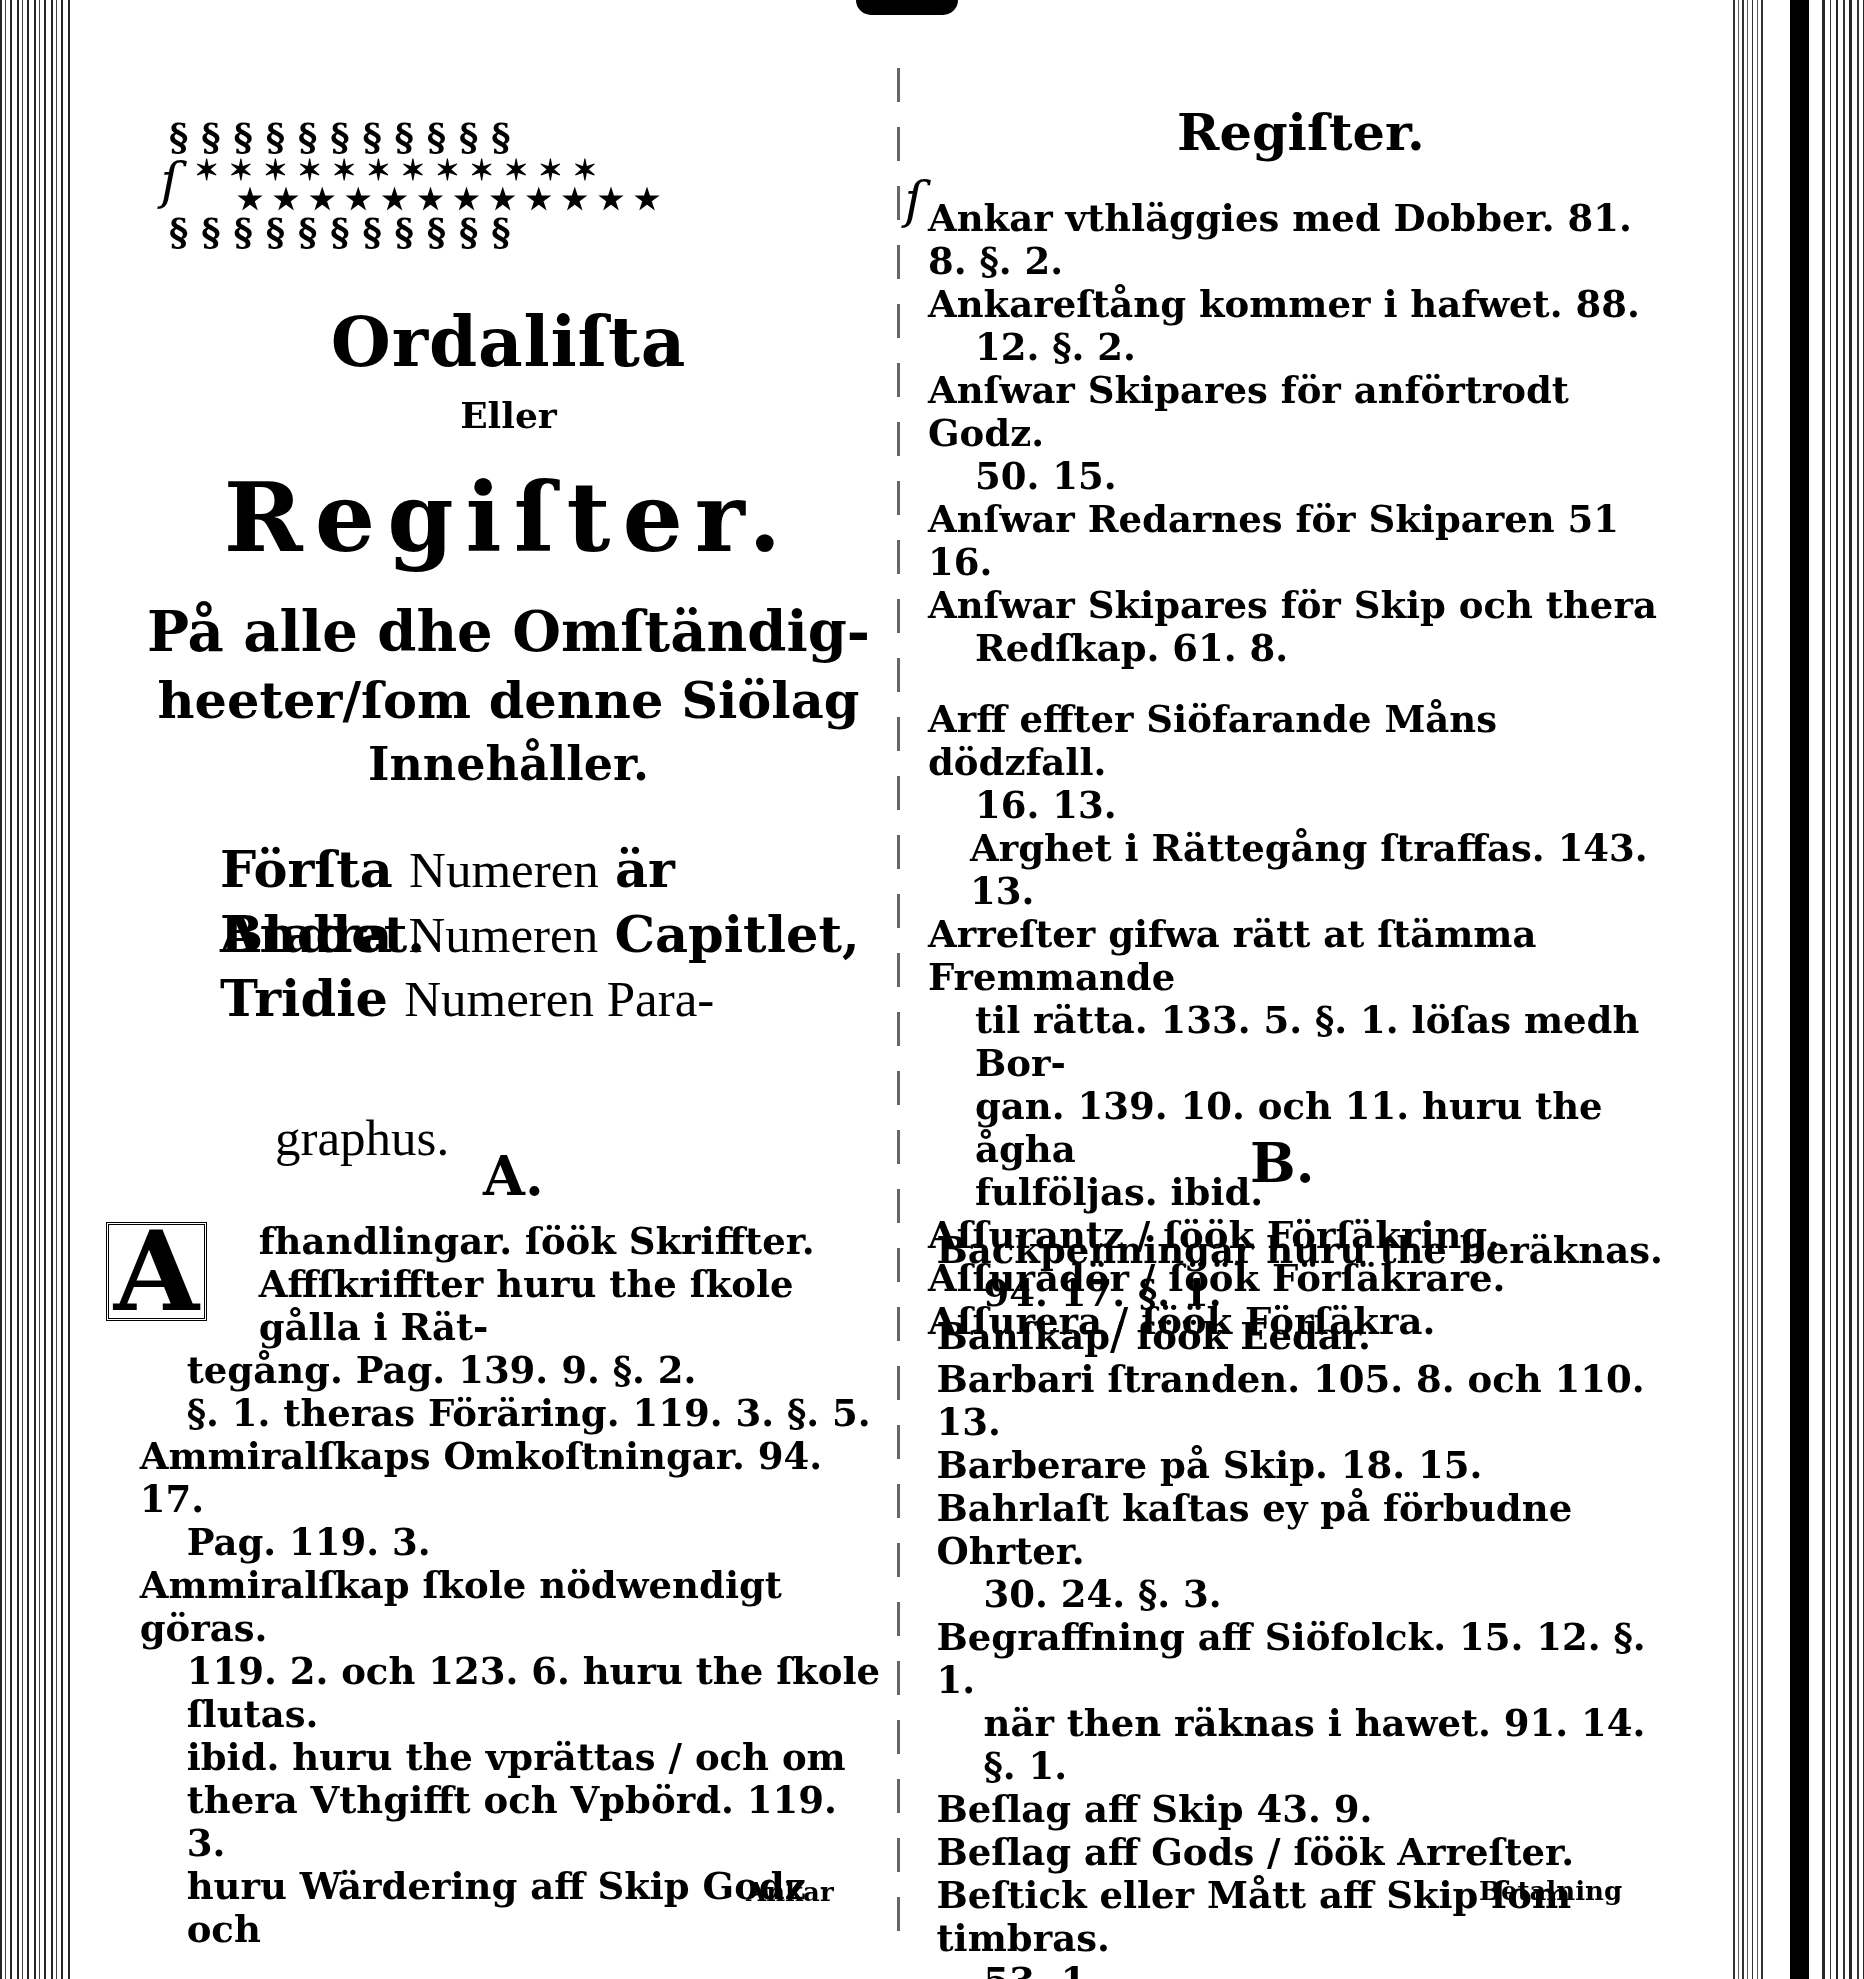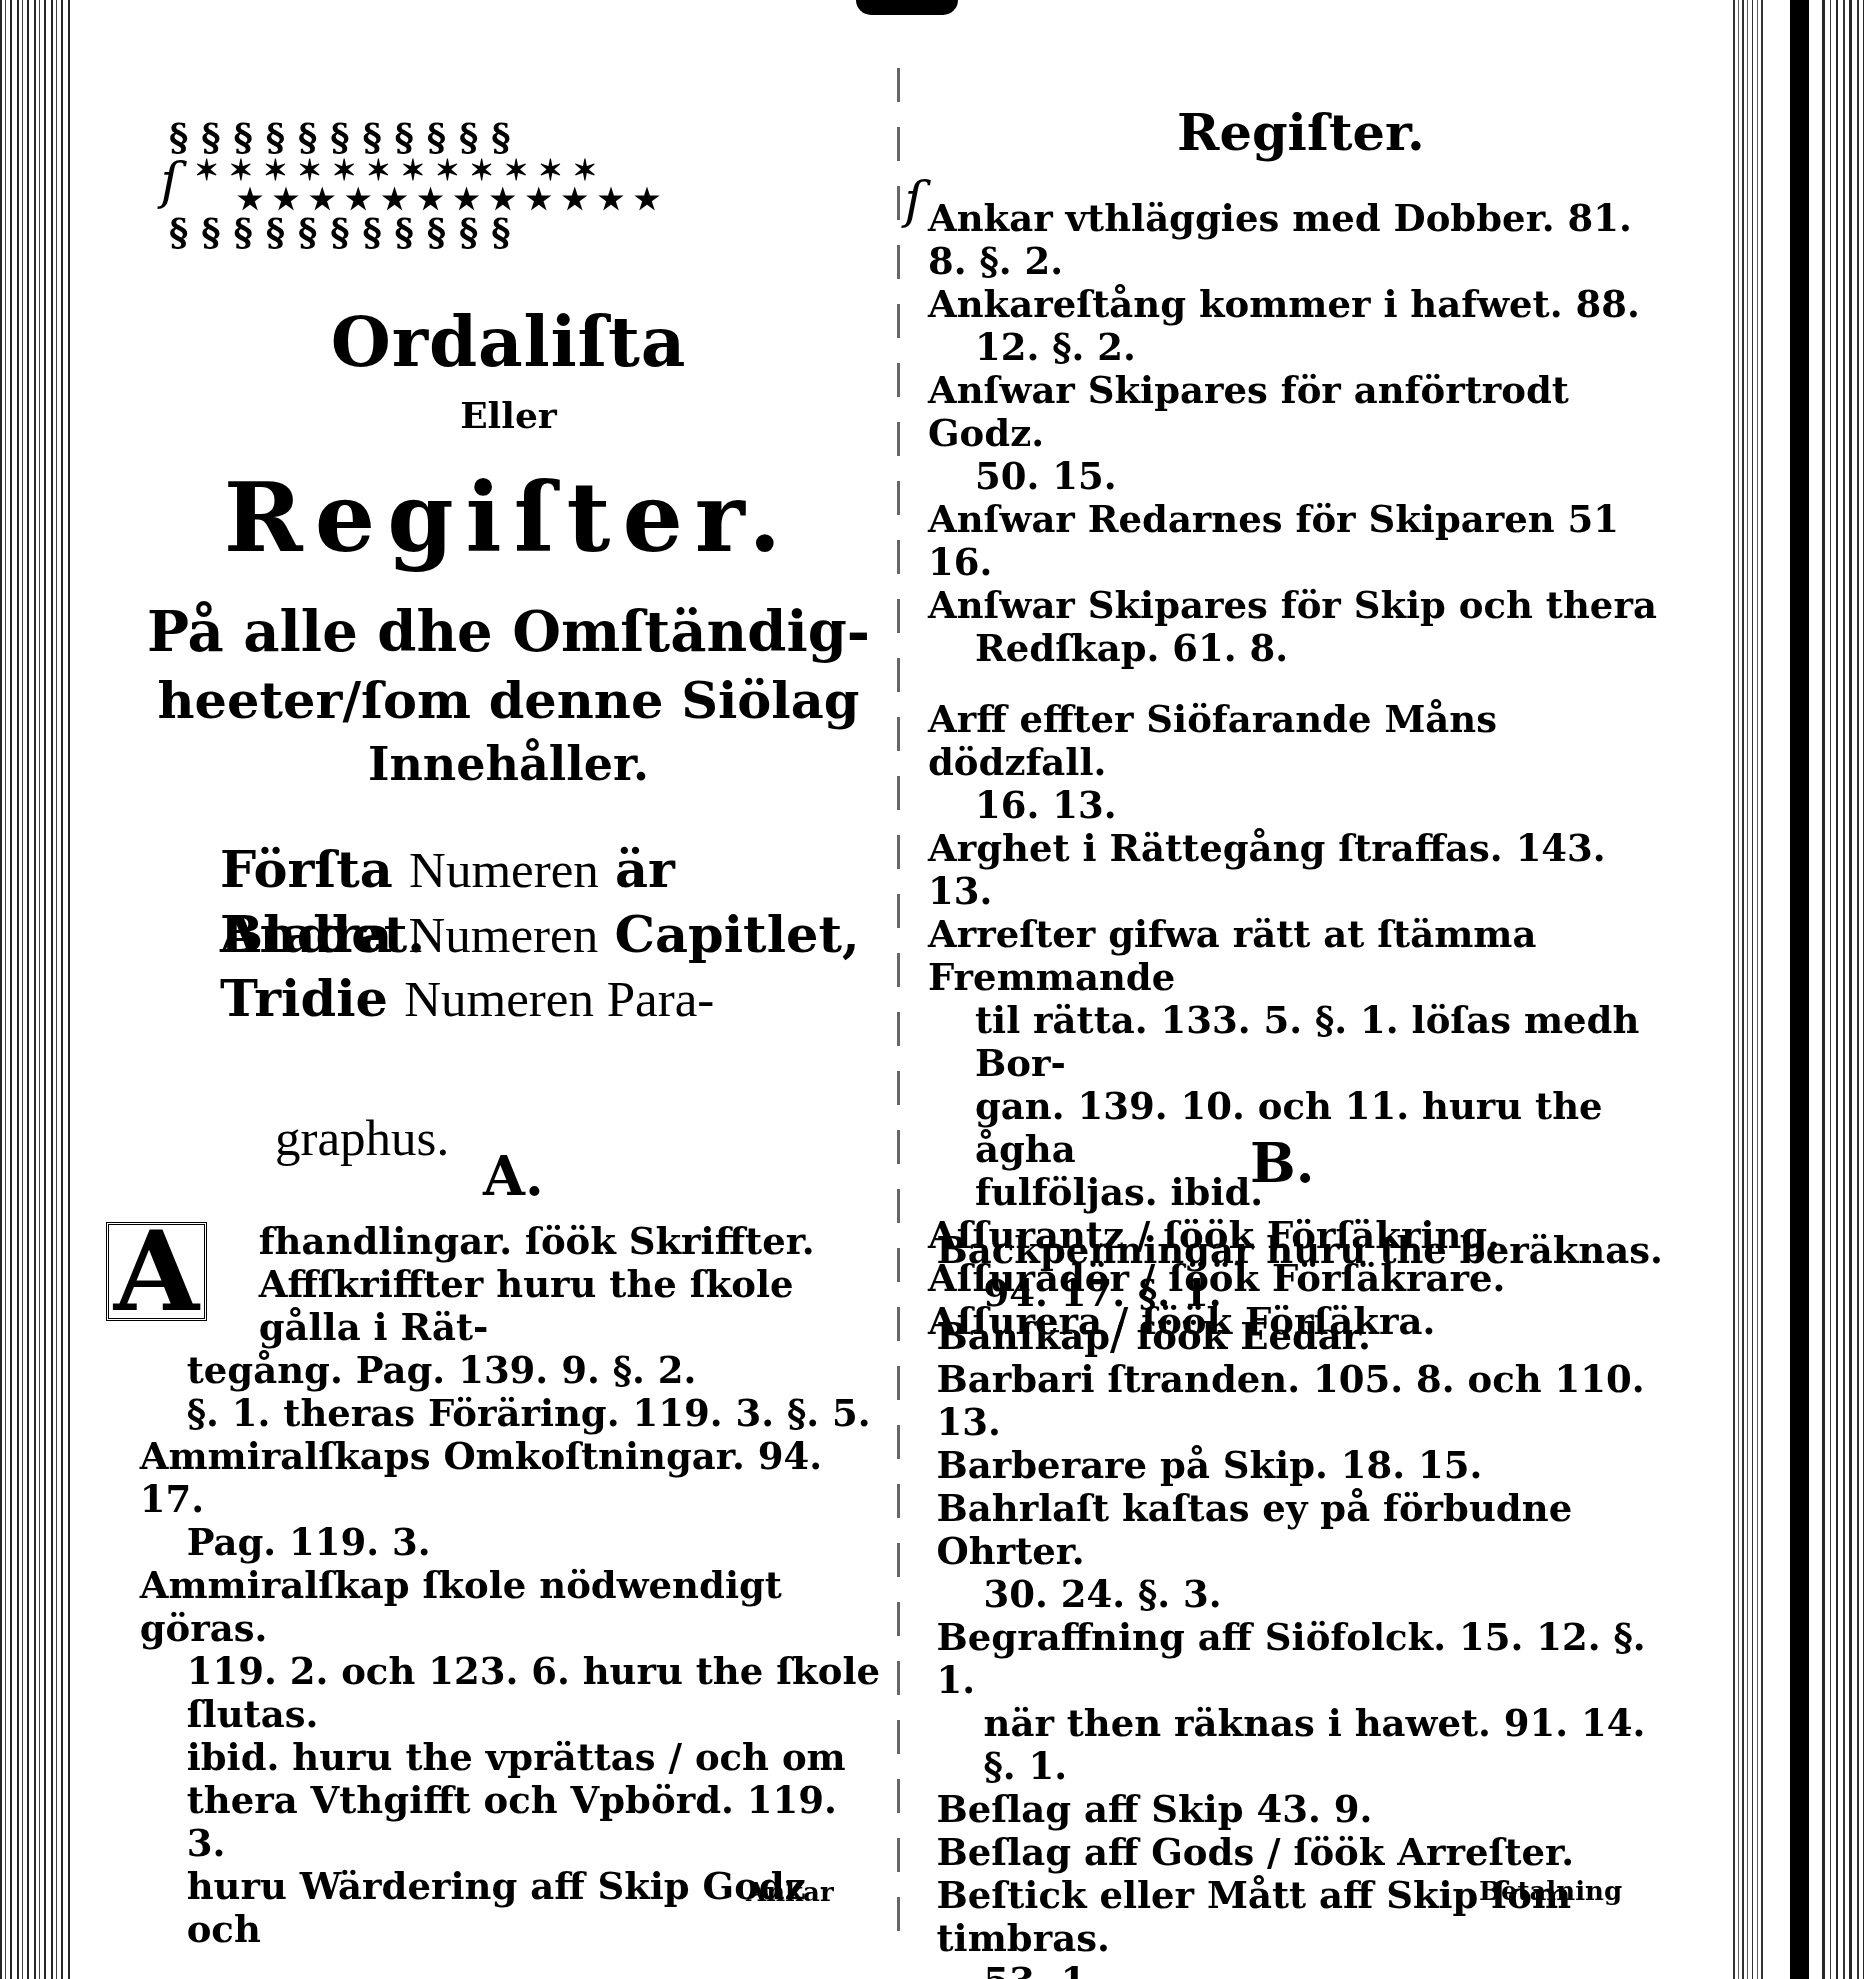--- a/index.html
+++ b/index.html
@@ -122,21 +122,21 @@
       <div style="padding-left: 0px;">Ankar vthläggies med Dobber. 81. 8. §. 2.</div>
       <div style="padding-left: 0px;">Ankareſtång kommer i hafwet.    88.</div>
       <div style="padding-left: 47px;">12.   §. 2.</div>
       <div style="padding-left: 0px;">Anſwar Skipares för anförtrodt Godz.</div>
       <div style="padding-left: 47px;">50. 15.</div>
       <div style="padding-left: 0px;">Anſwar Redarnes för Skiparen  51 16.</div>
       <div style="padding-left: 0px;">Anſwar Skipares för Skip och thera</div>
       <div style="padding-left: 47px;">Redſkap.  61. 8.</div>
       <div style="padding-left: 0px; margin-top: 28px;">Arff effter Siöfarande Måns dödzfall.</div>
       <div style="padding-left: 47px;">16. 13.</div>
-      <div style="padding-left: 0px;">Arghet i Rättegång ſtraffas.  143. 13.</div>
+      <div style="padding-left: 0px; margin-left: 42px;">Arghet i Rättegång ſtraffas.  143. 13.</div>
       <div style="padding-left: 0px;">Arreſter gifwa rätt at ſtämma Fremmande</div>
       <div style="padding-left: 47px;">til rätta.  133. 5.  §. 1.  löſas medh Bor-</div>
       <div style="padding-left: 47px;">gan.   139. 10. och 11.  huru the ågha</div>
       <div style="padding-left: 47px;">fulföljas. ibid.</div>
       <div style="padding-left: 0px;">Aſſurantz / ſöök Förſäkring.</div>
       <div style="padding-left: 0px;">Aſſuradör / ſöök Förſäkrare.</div>
       <div style="padding-left: 0px;">Aſſurera / ſöök Förſäkra.</div>
     </div>
 
   <div class="section-letter" style="left:322px;top:1131px;">B.</div>

